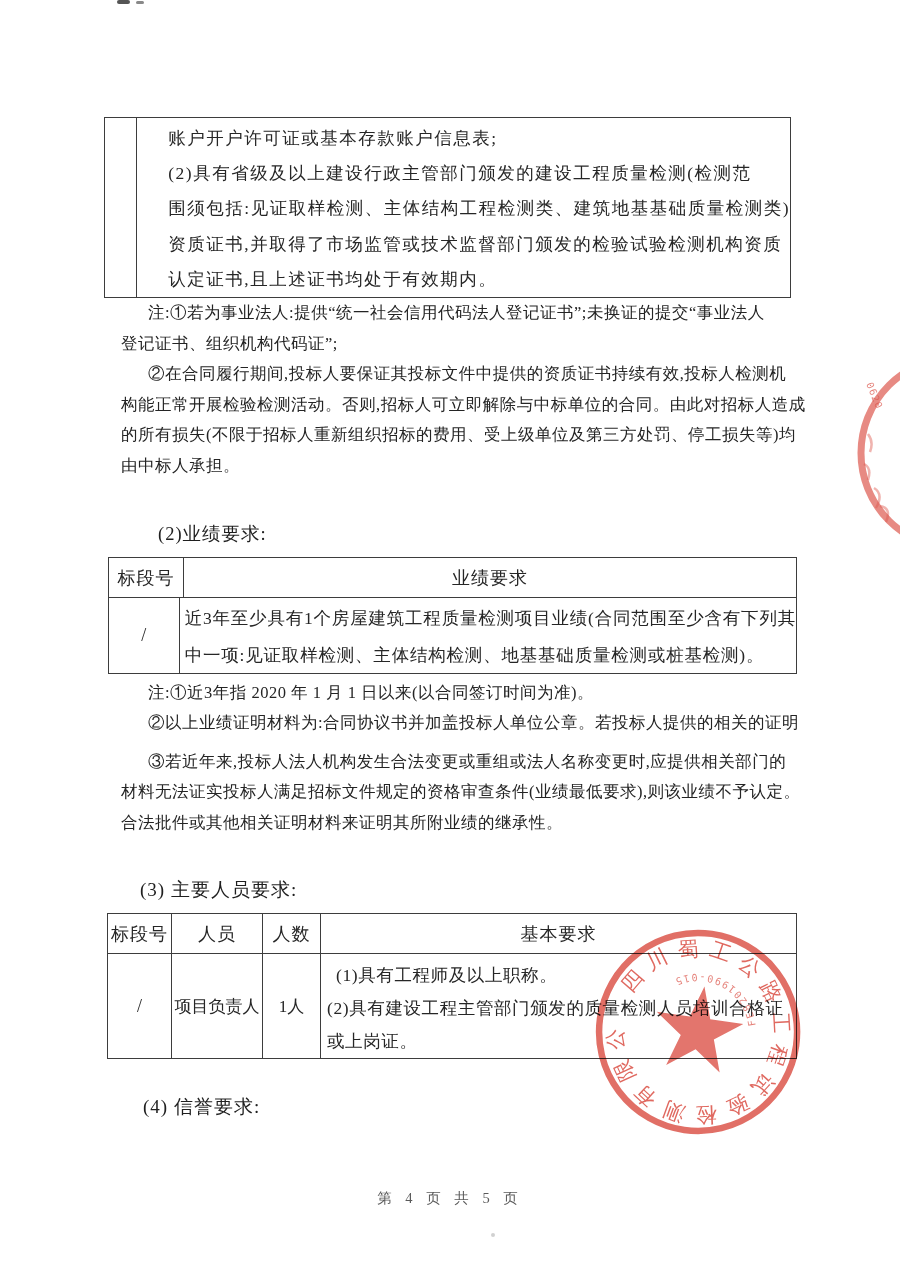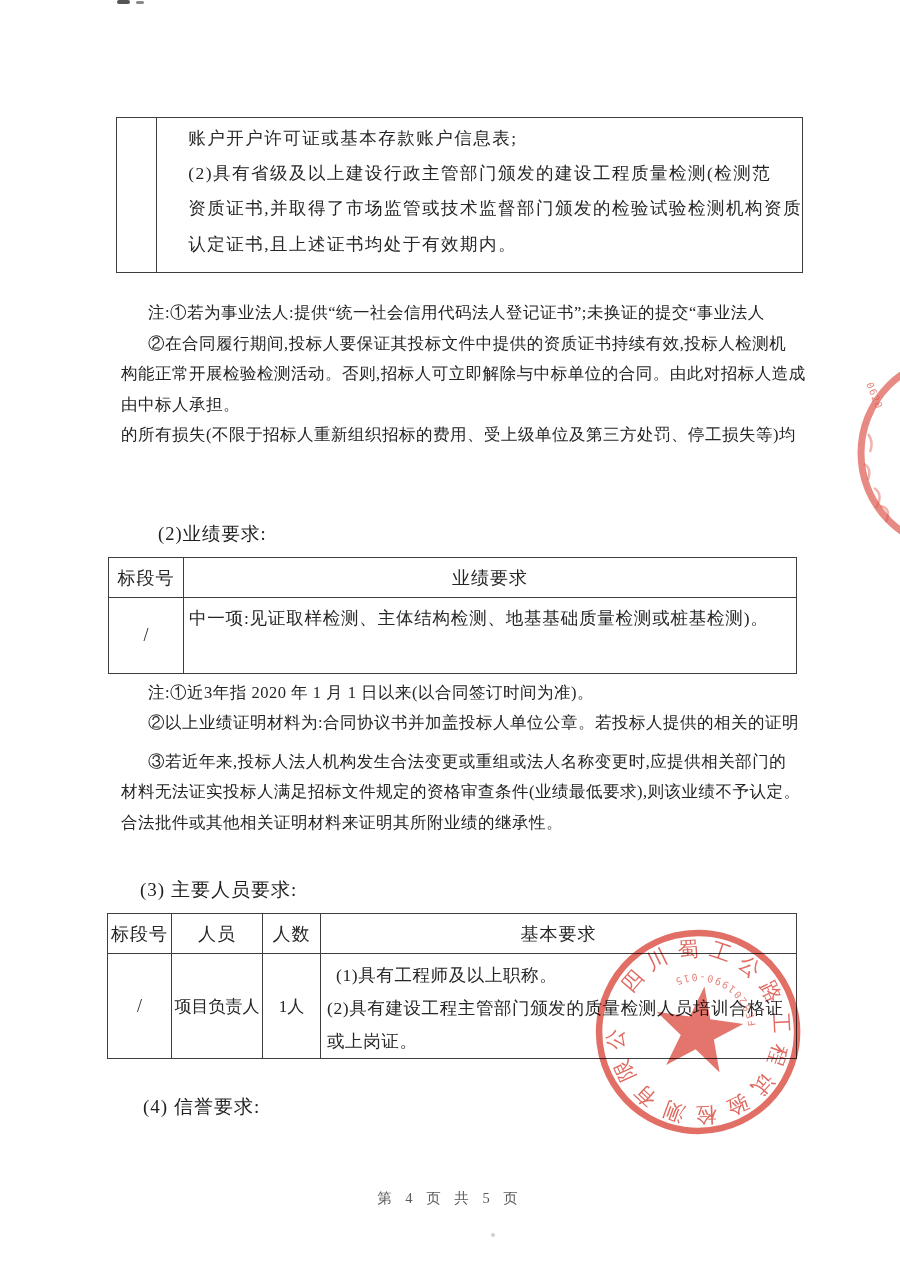--- a/index.html
+++ b/index.html
@@ -1,21 +1,21 @@
 <!DOCTYPE html>
 <html><head>
 <meta charset="utf-8">
 <style>
   html,body{margin:0;padding:0;background:#fdfdfd;}
   .page{
     position:relative;width:900px;height:1273px;background:#ffffff;overflow:hidden;
     font-family:"Liberation Serif","DejaVu Serif",serif;color:#262626;
   }
   
-  .t1{position:absolute;left:116px;top:117px;width:687px;height:156px;
+  .t1{position:absolute;left:104px;top:117px;width:687px;height:181px;
       border:1.5px solid #3d3d3d;display:flex;box-sizing:border-box;gap:23px;}
   .t1-left{width:88px;border-right:1.5px solid #3d3d3d;box-sizing:border-box;}
   .t1-right{flex:1;padding:3px 0 0 8px;}
   .t1-line{height:35.2px;line-height:35.2px;font-size:17.5px;letter-spacing:1.5px;white-space:nowrap;}
   
   .notes{position:absolute;font-size:16.5px;letter-spacing:0.5px;color:#242424;}
   .n-line{white-space:nowrap;}
   .notes-1{left:121px;top:298px;width:690px;}
   .notes-1 .n-line{height:30.6px;line-height:30.6px;}
   .notes-2{left:121px;top:678px;width:700px;}
@@ -69,49 +69,52 @@
 <div class="page">
 
   <div class="mark-a"></div>
   <div class="mark-b"></div>
 
   <div class="t1">
     <div class="t1-left"></div>
     <div class="t1-right">
       <div class="t1-line">账户开户许可证或基本存款账户信息表;</div>
       <div class="t1-line">(2)具有省级及以上建设行政主管部门颁发的建设工程质量检测(检测范</div>
+      <div class="t1-line">围须包括:见证取样检测、主体结构工程检测类、建筑地基基础质量检测类)</div>
       <div class="t1-line">资质证书,并取得了市场监管或技术监督部门颁发的检验试验检测机构资质</div>
       <div class="t1-line">认定证书,且上述证书均处于有效期内。</div>
     </div>
   </div>
 
   <div class="notes notes-1">
     <div class="n-line indent">注:①若为事业法人:提供“统一社会信用代码法人登记证书”;未换证的提交“事业法人</div>
+    <div class="n-line">登记证书、组织机构代码证”;</div>
     <div class="n-line indent">②在合同履行期间,投标人要保证其投标文件中提供的资质证书持续有效,投标人检测机</div>
     <div class="n-line">构能正常开展检验检测活动。否则,招标人可立即解除与中标单位的合同。由此对招标人造成</div>
+    <div class="n-line">的所有损失(不限于招标人重新组织招标的费用、受上级单位及第三方处罚、停工损失等)均</div>
     <div class="n-line">由中标人承担。</div>
-    <div class="n-line">的所有损失(不限于招标人重新组织招标的费用、受上级单位及第三方处罚、停工损失等)均</div>
   </div>
 
   <div class="heading h2">(2)业绩要求:</div>
 
   <div class="t2">
     <div class="hrow">
       <div class="col-lot2">
         <span class="th-text">标段号</span>
       </div>
       <div class="hcell">
         <span class="th-text">业绩要求</span>
       </div>
     </div>
     <div class="brow">
       <div class="col-lot2">
         <span class="slash">/</span>
       </div>
       <div class="t2-body">
+        <div class="t2-line">近3年至少具有1个房屋建筑工程质量检测项目业绩(合同范围至少含有下列其</div>
         <div class="t2-line">中一项:见证取样检测、主体结构检测、地基基础质量检测或桩基检测)。</div>
       </div>
     </div>
   </div>
 
   <div class="notes notes-2">
     <div class="n-line indent">注:①近3年指 2020 年 1 月 1 日以来(以合同签订时间为准)。</div>
     <div class="n-line indent">②以上业绩证明材料为:合同协议书并加盖投标人单位公章。若投标人提供的相关的证明</div>
     <div class="n-line indent gap-top">③若近年来,投标人法人机构发生合法变更或重组或法人名称变更时,应提供相关部门的</div>
     <div class="n-line">材料无法证实投标人满足招标文件规定的资格审查条件(业绩最低要求),则该业绩不予认定。</div>

